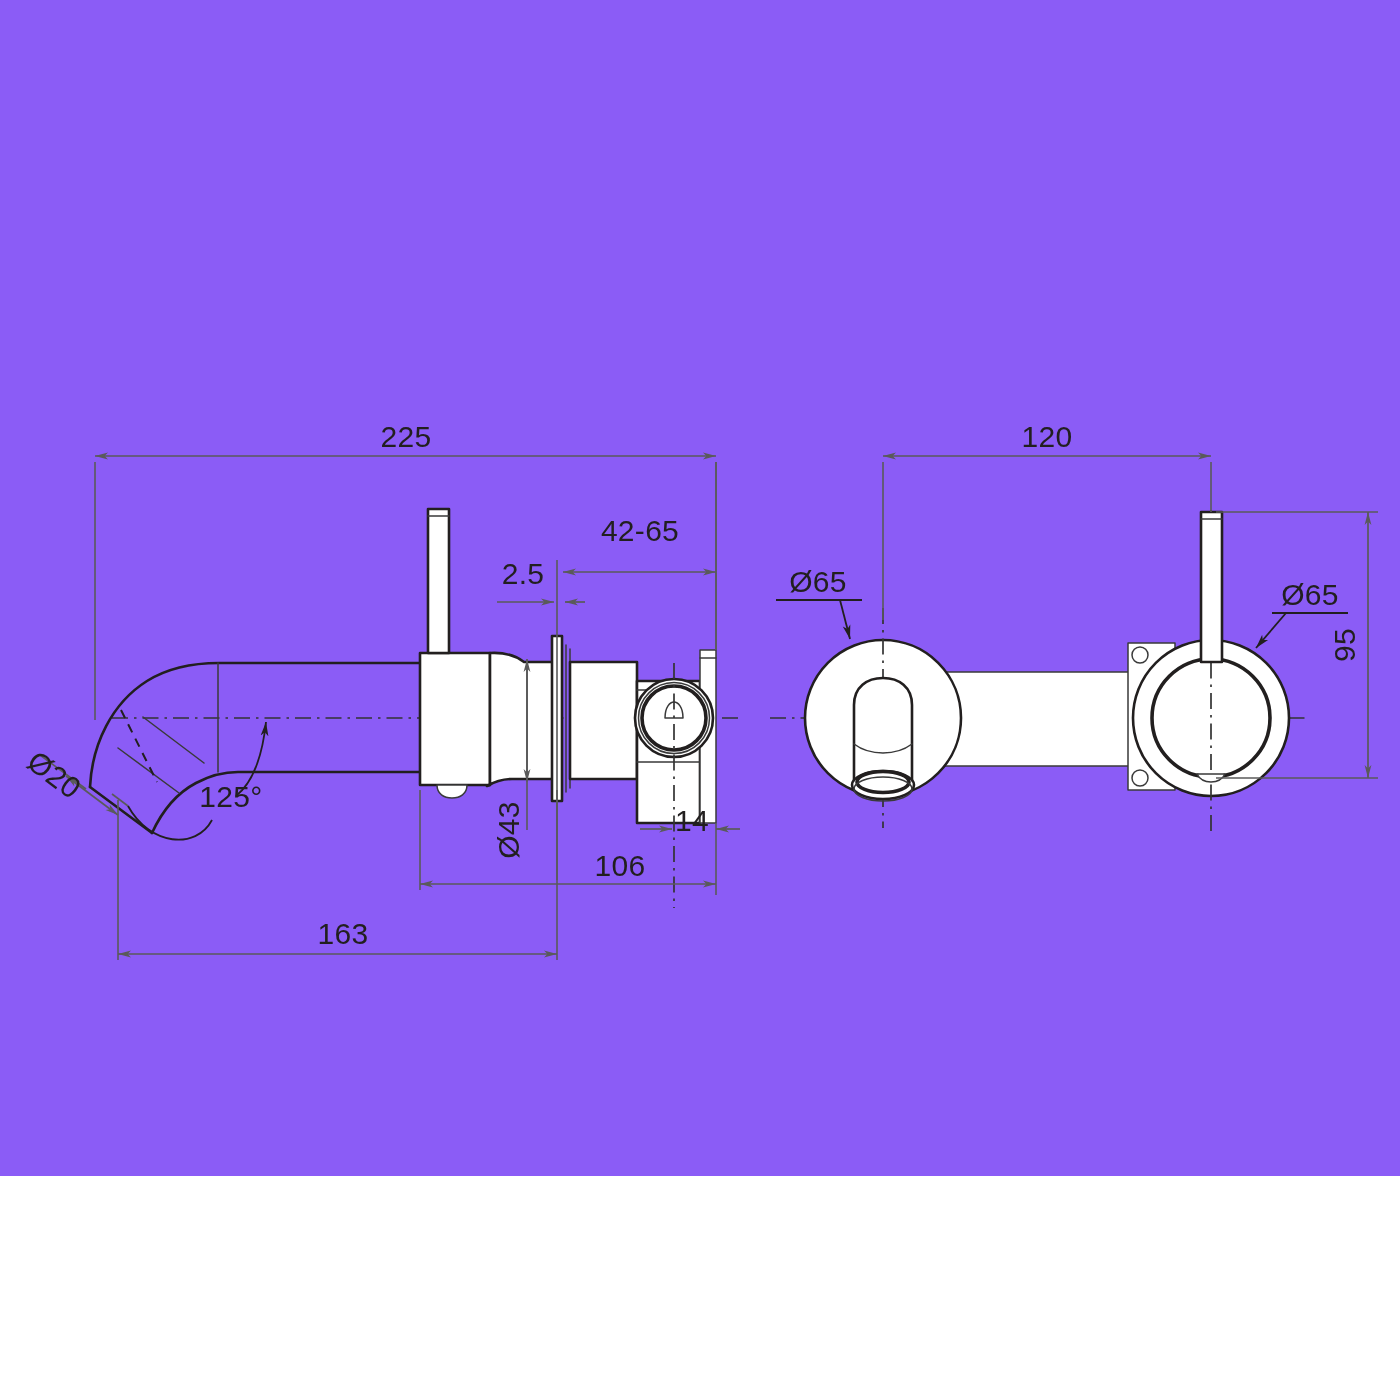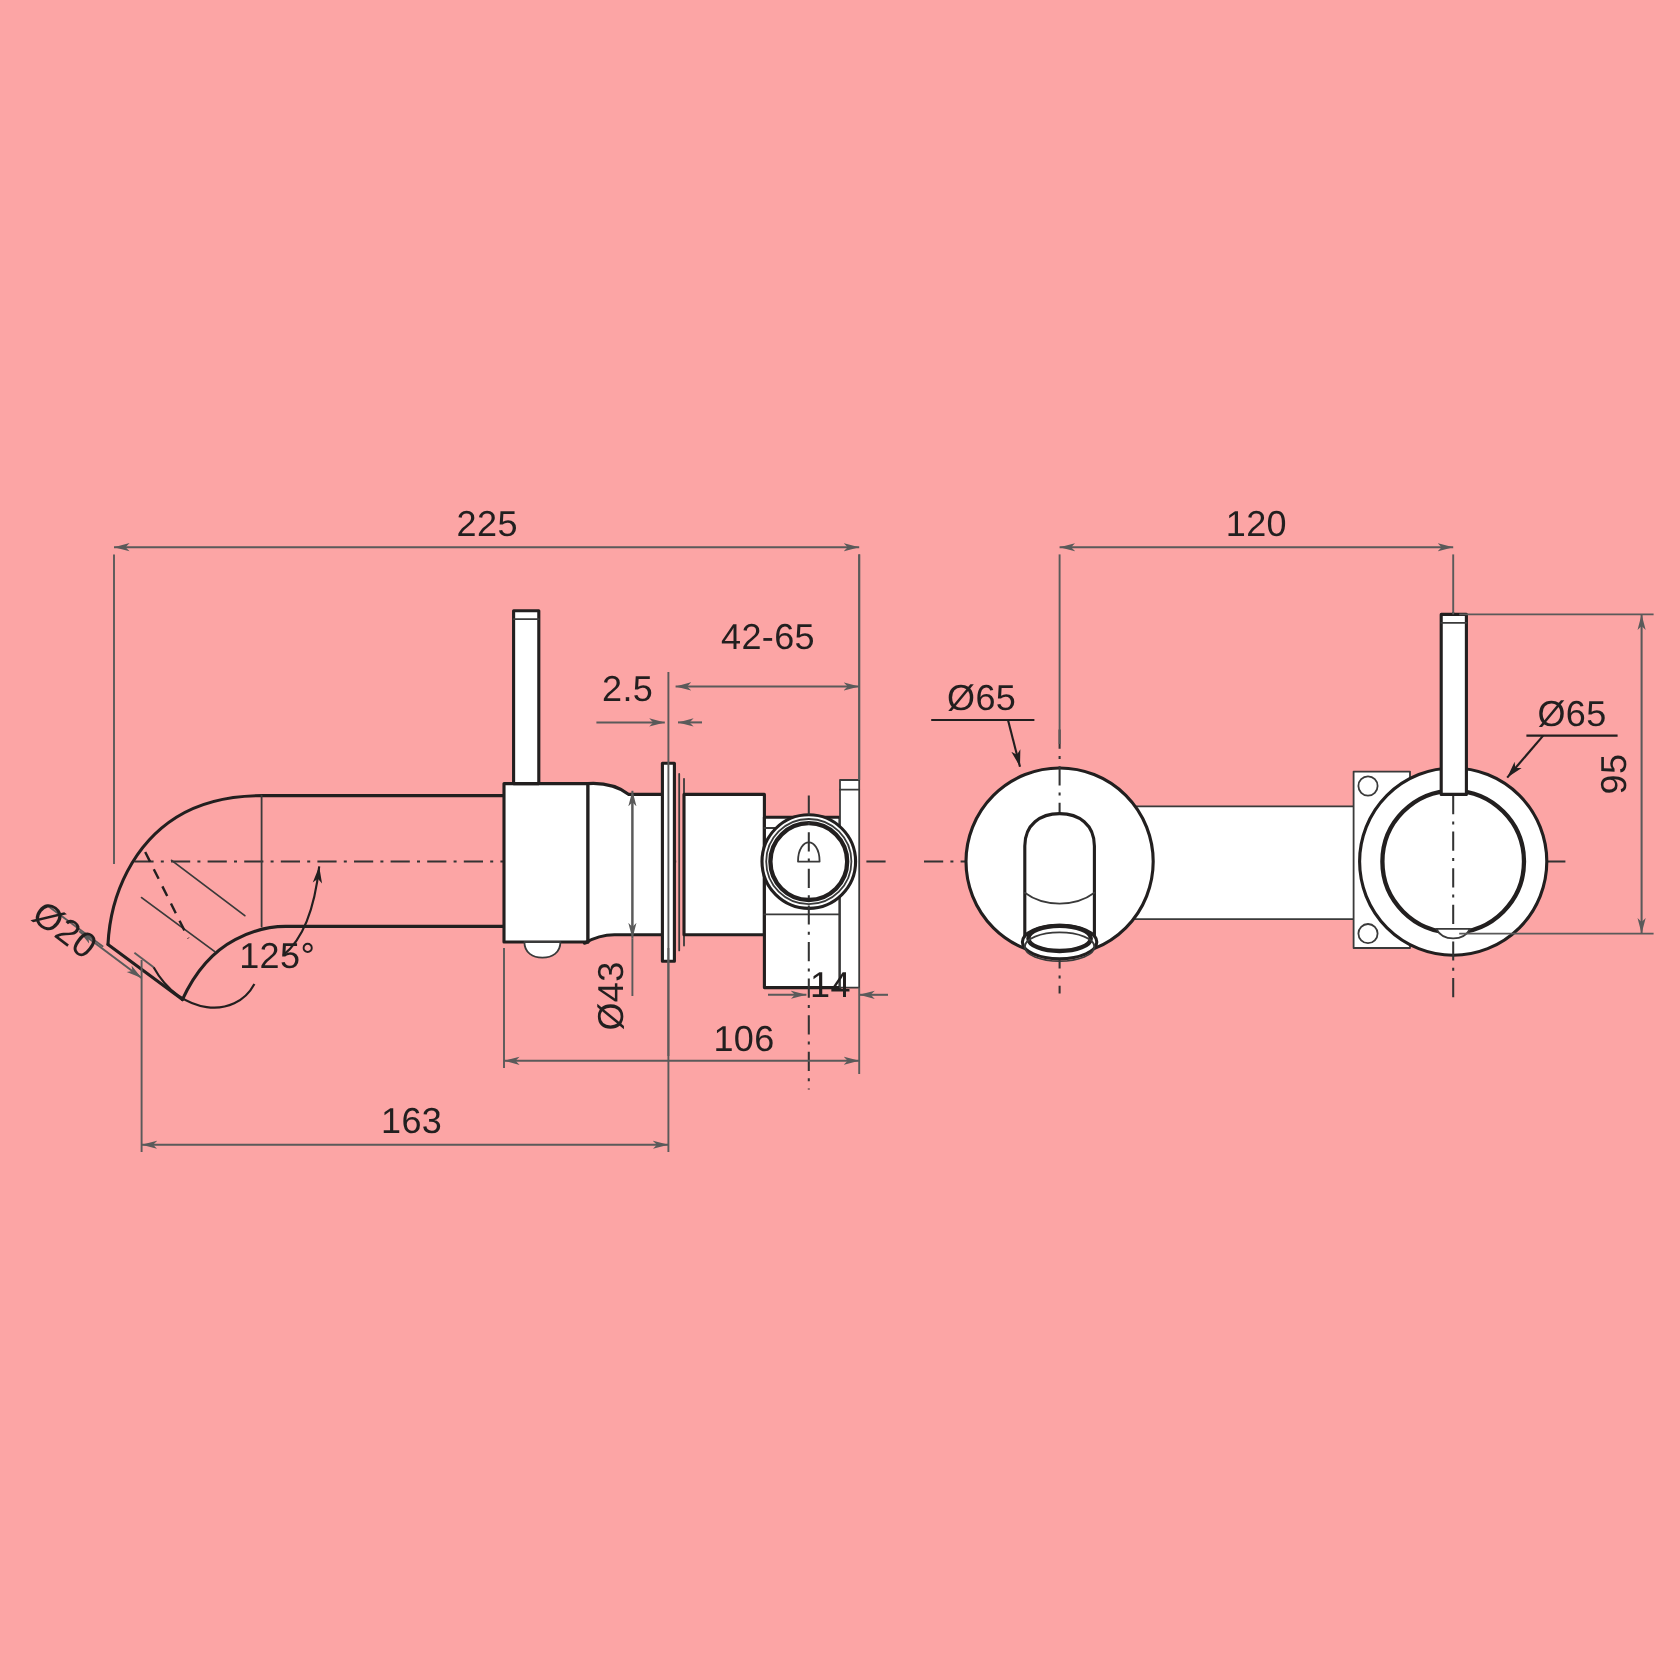--- a/index.html
+++ b/index.html
@@ -9,22 +9,22 @@
   }
   body {
     width: 1400px;
     height: 1400px;
     font-family: "Liberation Sans", sans-serif;
     overflow: hidden;
   }
   #drawing-root {
     position: relative;
     width: 1400px;
-    height: 1400px;
-    background: #fca5a5;
+    height: 1176px;
+    background: #8b5cf6;
   }
   svg.cad {
     display: block;
     width: 1400px;
     height: 1400px;
   }
   .outline {
     fill: none;
     stroke: #221f1f;
     stroke-width: 2.6;

